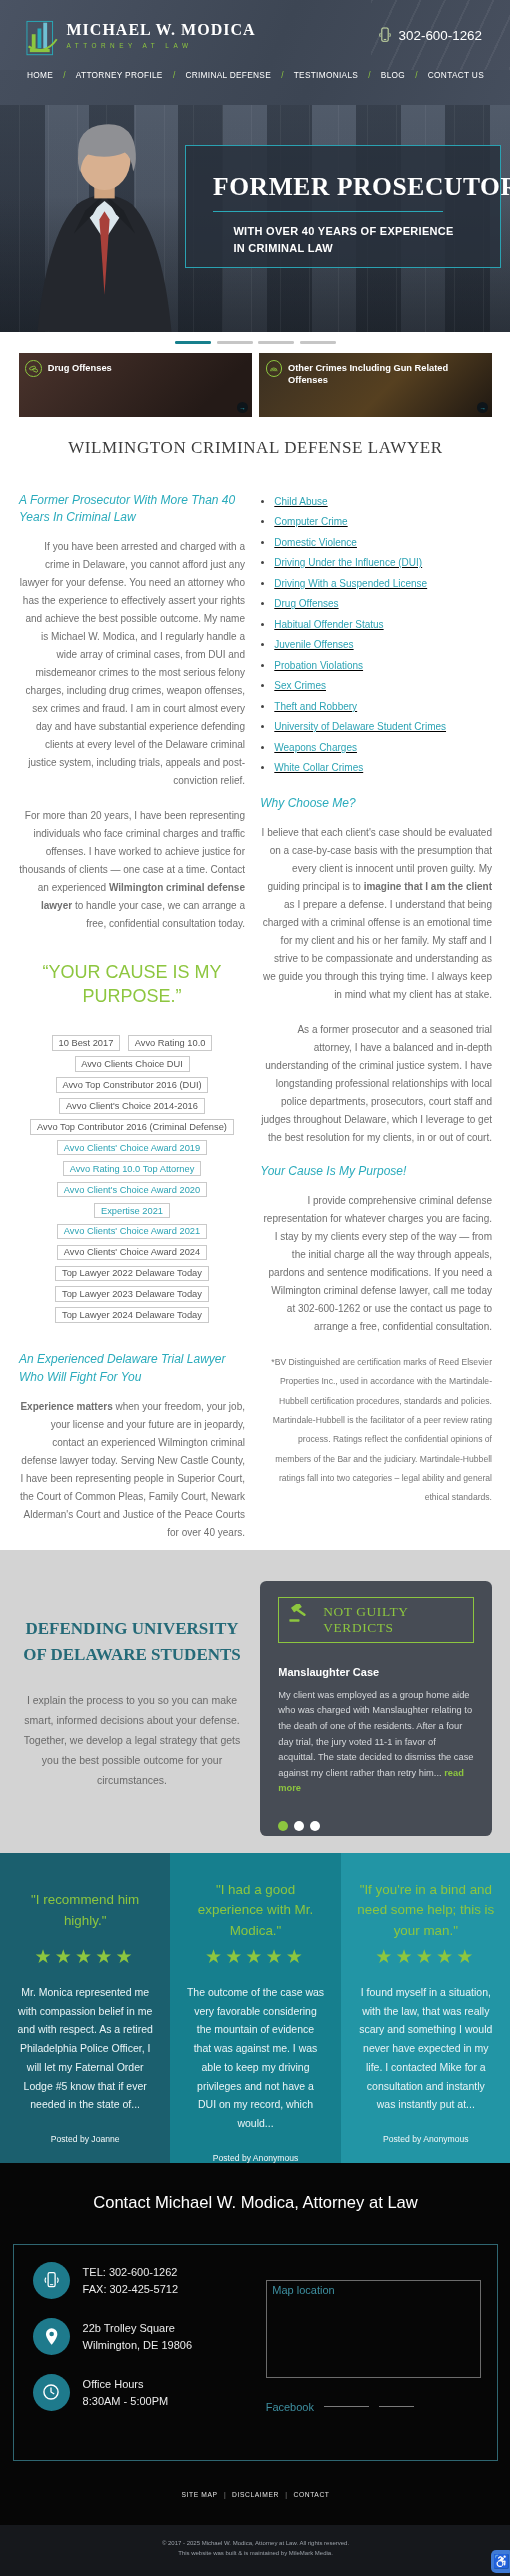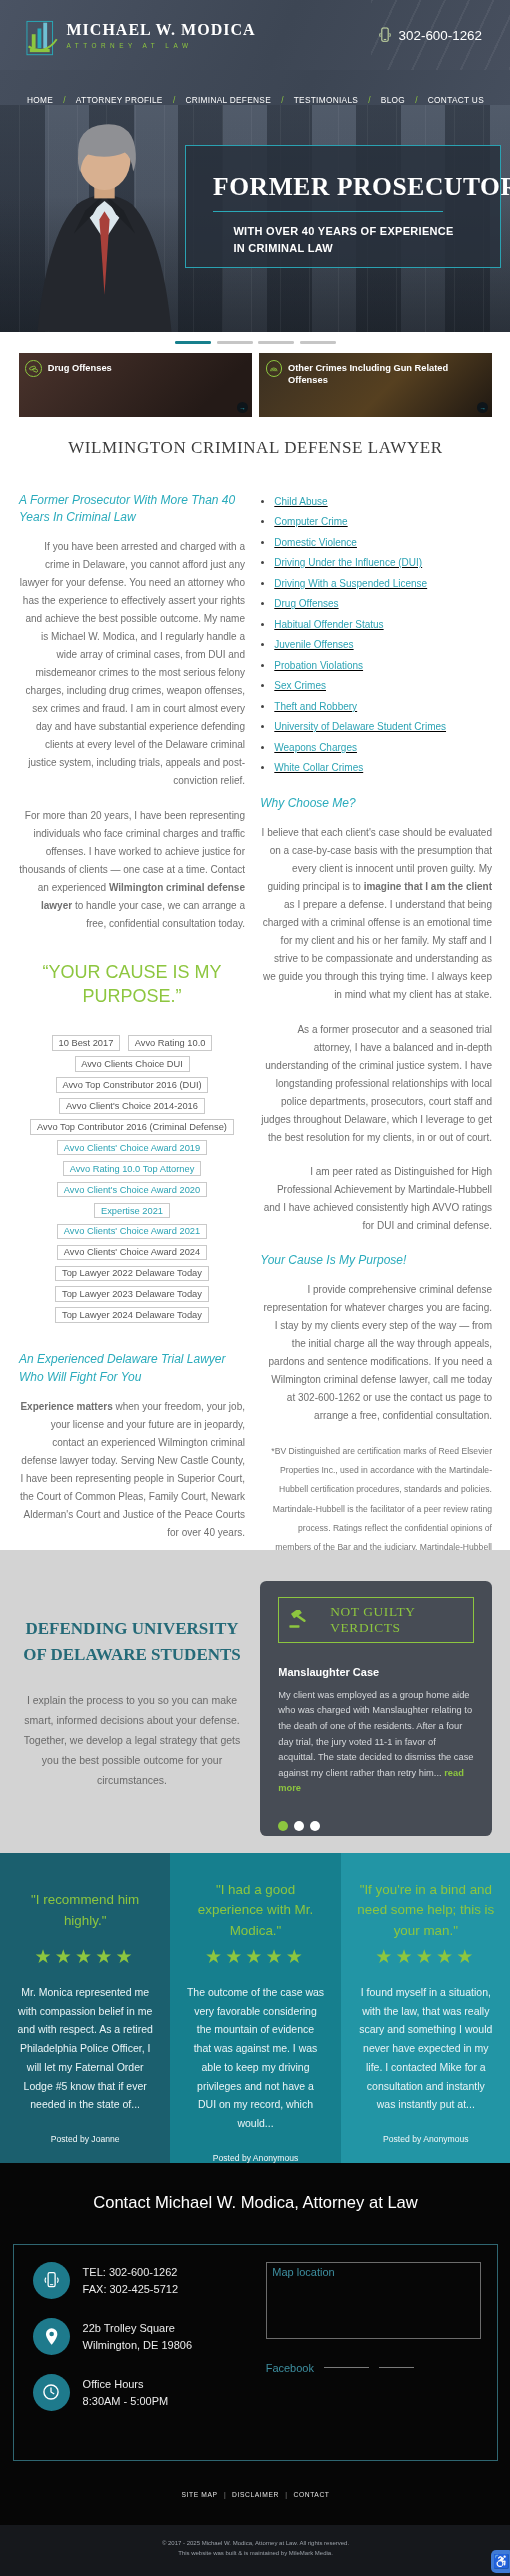--- a/index.html
+++ b/index.html
@@ -9,21 +9,21 @@
 
   
   .topbar { height: 70px; background: linear-gradient(115deg,#4a5363 0%,#3d4654 55%,#474f5e 100%); display:flex; align-items:center; justify-content:space-between; padding: 0 29px 0 25.5px; position:relative; }
   .topbar::after { content:""; position:absolute; right:0; top:0; width:140px; height:100%; background: repeating-linear-gradient(115deg, rgba(255,255,255,0.06) 0 1.9px, transparent 1.9px 22px); pointer-events:none; }
   .brand { display:flex; align-items:center; gap:9px; }
   .brand-text .brand-title { color:#fff; font-family:"Liberation Serif",serif; font-size:16px; letter-spacing:1px; font-weight:bold; }
   .brand-text .brand-sub { color:#8dc63f; font-size:6.4px; letter-spacing:4.5px; margin-top:3.2px; }
   .phone-wrap { display:flex; align-items:center; gap:6.4px; color:#fff; font-size:13.4px; position:relative; z-index:2;}
 
   
-  .nav { height:35px; background: linear-gradient(115deg,#454e5d 0%,#3c4553 60%,#454e5d 100%); display:flex; align-items:flex-end; justify-content:center; }
+  .nav { height:35px; background: linear-gradient(115deg,#454e5d 0%,#3c4553 60%,#454e5d 100%); display:flex; align-items:flex-start; justify-content:center; }
   .nav ul { list-style:none; display:flex; align-items:center; }
   .nav li { display:flex; align-items:center; }
   .nav li + li::before { content:"/"; color:#8dc63f; margin: 0 10.2px; font-size:8.3px; }
   .nav a { color:#fff; text-decoration:none; font-size:8.3px; letter-spacing:0.3px; }
 
   
   .hero { position:relative; height:227px; background: linear-gradient(180deg,#46505f 0%,#3a4350 70%,#343d49 100%); overflow:hidden; }
   .hero::before { content:""; position:absolute; inset:0;
      background:
        linear-gradient(90deg, rgba(255,255,255,0.05) 0 1.3px, transparent 1.3px) 77px 0/ 29px 100% repeat-x,
@@ -72,21 +72,21 @@
   ul.link-list a { color:#2ca3b4; text-decoration:none; }
   .mt40 { margin-top:25.5px; }
   .disclaimer { font-size:8.6px !important; color:#757575 !important; line-height:2.25 !important; }
 
   
   .students { height:303px; background:#d3d3d3; display:flex; gap:15.3px; padding:5.1px 19px 0; }
   .students-left { flex:0 0 226px; text-align:center; }
   .students-left h2 { font-family:"Liberation Serif",serif; font-size:17px; color:#256a78; line-height:1.5; margin-top:61px; font-weight:600; }
   .students-left p { font-size:10.5px; color:#6a6a6a; line-height:1.9; margin-top:24px; }
   .verdict-card { flex:1; background:#474c55; border-radius:6.4px; margin-top:25.5px; height:255px; padding:16.6px 18px; }
-  .verdict-head { border:1.3px solid #8dc63f; padding:5.7px 9px; display:flex; align-items:center; gap:19px; }
+  .verdict-head { border:1.3px solid #8dc63f; padding:5.7px 9px; display:flex; gap:12px; }
   .verdict-head .vh-text { font-family:"Liberation Serif",serif; font-size:13.4px; color:#8dc63f; letter-spacing:0.6px; }
   .case-title { color:#fff; font-weight:bold; font-size:11px; margin-top:23px; }
   .case-text { color:#d7d9dc; font-size:9.3px; line-height:1.68; margin-top:10.2px; }
   .read-more { color:#8dc63f; font-weight:bold; text-decoration:none; }
   .dots { display:flex; gap:5.7px; margin-top:24px; }
   .dot { width:10.2px; height:10.2px; border-radius:50%; background:#fff; }
   .dot.active { background:#8dc63f; }
 
   
   .testimonials { height:294px; display:grid; grid-template-columns:1fr 1fr 1fr; }
@@ -101,21 +101,21 @@
 
   
   .footer-contact { height:378px; background:#060606; }
   .footer-contact h2 { color:#fff; font-size:16.6px; font-weight:normal; text-align:center; padding-top:46px; }
   .contact-box { margin:31px 12.8px 0; border:0.6px solid #2f6671; height:217px; display:flex; padding:16.6px 16.6px 0 19px; }
   .c-left { flex:0 0 52%; }
   .c-item { display:flex; gap:12.8px; align-items:flex-start; margin-bottom:19px; }
   .c-circle { flex:0 0 37px; width:37px; height:37px; border-radius:50%; background:#1e7a8c; display:flex; align-items:center; justify-content:center; }
   .c-text { color:#ebebeb; font-size:11px; line-height:1.55; padding-top:2.6px; }
   .c-right { flex:1; }
-  .map-frame { border:0.6px solid #6b6b6b; height:77px; padding:3.2px 5.7px; }
+  .map-frame { border:0.6px solid #6b6b6b; height:98px; padding:3.2px 5.7px;margin-top:18px; }
   .frame-link { color:#3e8fa0; font-size:11px; text-decoration:none; }
   .fb-row { margin-top:23px; display:flex; align-items:center; gap:10.2px; }
   .fb-line { height:0.6px; background:#7a7a7a; }
   .fb-line.l1 { width:45px; } .fb-line.l2 { width:35px; }
   .footer-links { margin-top:27px; text-align:center; }
   .footer-links a { color:#e2e2e2; font-size:6.7px; letter-spacing:0.6px; text-decoration:none; }
   .footer-links .sep { color:#8a8a8a; margin:0 6.4px; font-size:6.7px; }
 
   
   .bottom-bar { height:51px; background:#16181c; text-align:center; padding-top:12.8px; }
@@ -325,21 +325,20 @@
 
           <li><a href="#">University of Delaware Student Crimes</a></li>
 
           <li><a href="#">Weapons Charges</a></li>
 
           <li><a href="#">White Collar Crimes</a></li>
         </ul>
       <h3 class="teal-h">Why Choose Me?</h3>
       <p><span>I believe that each client's case should be evaluated on a case-by-case basis with the presumption that every client is innocent until proven guilty. My guiding principal is to </span><b>imagine that I am the client</b><span> as I prepare a defense. I understand that being charged with a criminal offense is an emotional time for my client and his or her family. My staff and I strive to be compassionate and understanding as we guide you through this trying time. I always keep in mind what my client has at stake.</span></p>
       <p>As a former prosecutor and a seasoned trial attorney, I have a balanced and in-depth understanding of the criminal justice system. I have longstanding professional relationships with local police departments, prosecutors, court staff and judges throughout Delaware, which I leverage to get the best resolution for my clients, in or out of court.</p>
-      <p>I am peer rated as Distinguished for High Professional Achievement by Martindale-Hubbell and I have achieved consistently high AVVO ratings for DUI and criminal defense.</p>
       <h3 class="teal-h">Your Cause Is My Purpose!</h3>
       <p>I provide comprehensive criminal defense representation for whatever charges you are facing. I stay by my clients every step of the way — from the initial charge all the way through appeals, pardons and sentence modifications. If you need a Wilmington criminal defense lawyer, call me today at 302-600-1262 or use the contact us page to arrange a free, confidential consultation.</p>
       <p class="disclaimer">*BV Distinguished are certification marks of Reed Elsevier Properties Inc., used in accordance with the Martindale-Hubbell certification procedures, standards and policies. Martindale-Hubbell is the facilitator of a peer review rating process. Ratings reflect the confidential opinions of members of the Bar and the judiciary. Martindale-Hubbell ratings fall into two categories – legal ability and general ethical standards.</p>
 
     </div>
   </div>
 
   <section class="students">
     <div class="students-left">
       <h2>DEFENDING UNIVERSITY OF DELAWARE STUDENTS</h2>

